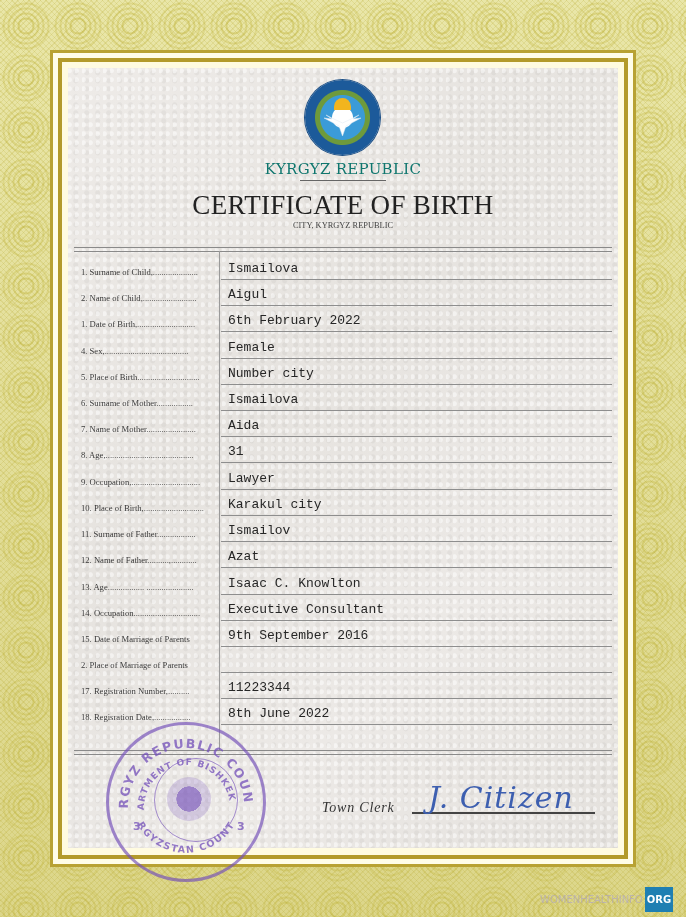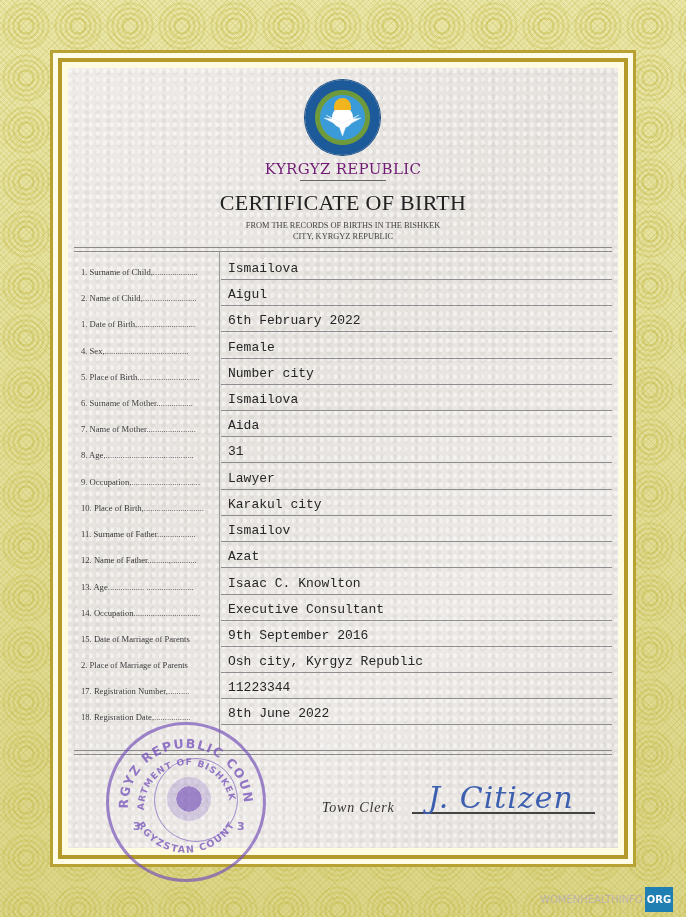--- a/index.html
+++ b/index.html
@@ -19,23 +19,23 @@
     background:
       radial-gradient(circle at 20% 30%, rgba(255,255,255,.5) 0 2px, transparent 3px),
       radial-gradient(circle at 70% 60%, rgba(0,0,0,.04) 0 2px, transparent 3px),
       linear-gradient(135deg,#eeebe8,#e6e3df 40%,#ecE9e6 70%,#e4e1dd);
     background-size:7px 9px, 11px 8px, 100% 100%;}
   .emblem{position:absolute;left:305px;top:80px;width:75px;height:75px;border-radius:50%;
     background:radial-gradient(circle at 50% 50%, #fff 0 10px, #3b9bd8 11px 22px, #6e9a3c 23px 27px, #1c5a9a 28px 37px);
     box-shadow:0 0 0 1px #1c4f86;}
   .emblem .sun{position:absolute;left:29px;top:18px;width:17px;height:12px;border-radius:9px 9px 0 0;background:#f2b51e;}
   .emblem .bird{position:absolute;left:17px;top:34px;width:41px;height:22px;}
-  .title-country{position:absolute;left:0;width:686px;top:160px;text-align:center;font-size:15px;color:#701a75;letter-spacing:.3px;}
+  .title-country{position:absolute;left:0;width:686px;top:160px;text-align:center;font-size:15px;color:#0f766e;letter-spacing:.3px;}
   .title-rule{position:absolute;left:300px;top:180px;width:86px;height:1px;background:#666;}
-  .title-main{position:absolute;left:0;width:686px;top:190px;text-align:center;font-size:22px;color:#222;font-family:"Liberation Serif",serif;letter-spacing:.3px;}
+  .title-main{position:absolute;left:0;width:686px;top:190px;text-align:center;font-size:27px;color:#222;font-family:"Liberation Serif",serif;letter-spacing:.3px;}
   .subtitle{position:absolute;left:0;width:686px;top:220px;text-align:center;font-size:8.4px;line-height:11px;color:#444;font-family:"Liberation Serif",serif;}
   .table-top{position:absolute;left:74px;top:247px;width:538px;height:3px;border-top:1px solid #8a8a8a;border-bottom:1px solid #8a8a8a;}
   .col-divider{position:absolute;left:219px;top:251px;width:1px;height:500px;background:#9a9a9a;}
   .table-bottom{position:absolute;left:74px;top:750px;width:538px;height:3px;border-top:1px solid #8a8a8a;border-bottom:1px solid #8a8a8a;}
   .row{position:absolute;left:74px;width:538px;height:26px;}
   .row .lbl{position:absolute;left:7px;bottom:3px;font-size:8.6px;color:#3a3a3a;font-family:"Liberation Serif",serif;white-space:nowrap;}
   .row .val{position:absolute;left:154px;bottom:4px;font-size:13px;color:#262626;font-family:"Liberation Mono",monospace;white-space:nowrap;margin-top:20px;}
   .row .uline{position:absolute;left:147px;right:0;bottom:0;height:1px;background:#8e8e8e;}
   .stamp{position:absolute;left:106px;top:722px;width:160px;height:160px;border-radius:50%;border:3px solid rgba(118,82,186,.75);box-sizing:border-box;opacity:.9;}
   .stamp .ring2{position:absolute;left:45px;top:33px;width:82px;height:82px;border-radius:50%;border:1.5px solid rgba(118,82,186,.7);}
@@ -60,21 +60,20 @@
   <div class="sun"></div>
   <svg class="bird" viewBox="0 0 41 22">
     <path d="M20.5 22 L17 12 L2 4 L10 5 L4 1 L14 6 L20.5 9 L27 6 L37 1 L31 5 L39 4 L24 12 Z" fill="#fff" stroke="#dfe8f2" stroke-width=".5"></path>
   </svg>
 </div>
 
 <div class="title-country">KYRGYZ REPUBLIC</div>
 <div class="title-rule"></div>
 <div class="title-main">CERTIFICATE OF BIRTH</div>
 <div class="subtitle">
-  <div>FROM THE RECORDS OF BIRTHS IN THE BISHKEK</div>
   <div>CITY, KYRGYZ REPUBLIC</div>
 </div>
 
 <div class="table-top"></div>
 <div class="col-divider"></div>
 
 <div>
   <div class="row" style="top:254px">
       <span class="lbl">1.  Surname of Child,.....................</span>
       <span class="val">Ismailova</span>
@@ -145,21 +144,20 @@
       <span class="val">Executive Consultant</span>
       <span class="uline"></span>
     </div>
   <div class="row" style="top:621px">
       <span class="lbl">15.  Date of Marriage of Parents</span>
       <span class="val">9th September 2016</span>
       <span class="uline"></span>
     </div>
   <div class="row" style="top:647px">
       <span class="lbl">2.  Place of Marriage of Parents</span>
-      <span class="val">Osh city, Kyrgyz Republic</span>
       <span class="uline"></span>
     </div>
   <div class="row" style="top:673px">
       <span class="lbl">17.  Registration Number,..........</span>
       <span class="val">11223344</span>
       <span class="uline"></span>
     </div>
   <div class="row" style="top:699px">
       <span class="lbl">18.  Regisration Date,.................</span>
       <span class="val">8th June 2022</span>

